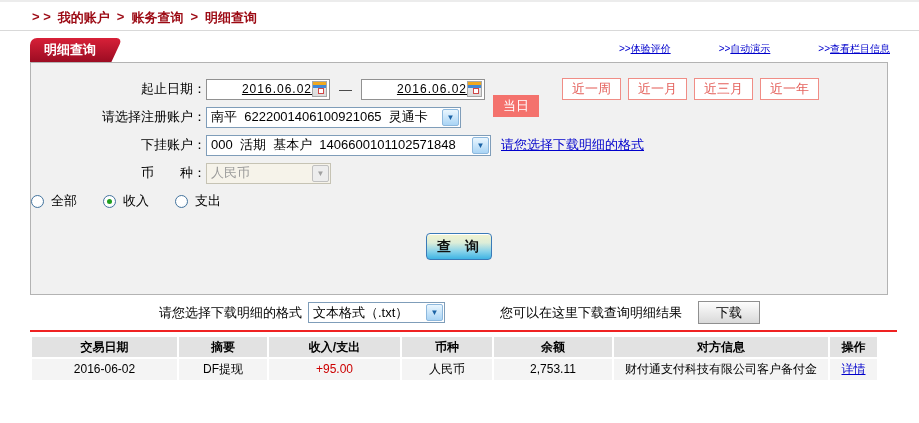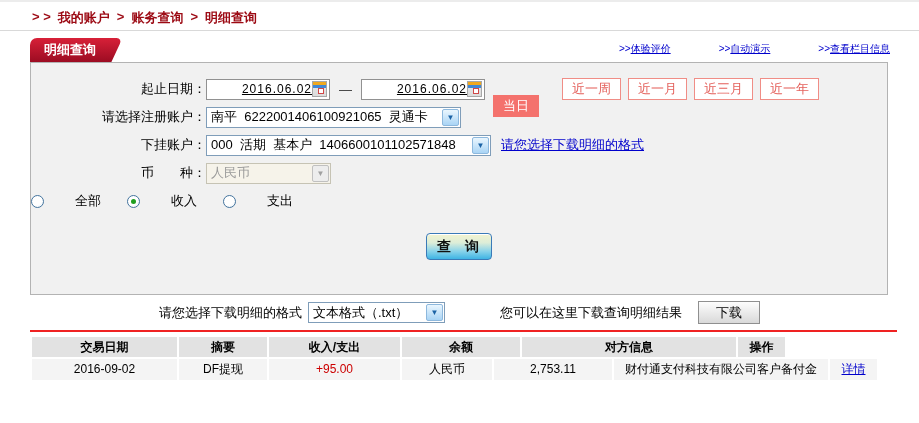--- a/index.html
+++ b/index.html
@@ -54,21 +54,21 @@
     background:linear-gradient(180deg,#eaf6fe,#a9d4f5); }
   .w-register { width:255px; }
   .w-sub { width:285px; }
   .w-currency { width:125px; }
   .select.disabled { background:#f6f3ea; border-color:#c6c3b4; cursor:default; }
   .select.disabled .val { color:#9a9a9a; }
   .select.disabled .arrow { background:#ededed; border-color:#c0c0c0; color:#a0a0a0; }
 
   .snap-link { margin-left:10px; color:#0000cc; text-decoration:underline; font-size:13px; cursor:pointer; }
 
-  .radio-pair { display:flex; align-items:center; margin-right:26px; cursor:pointer;gap:24px; }
+  .radio-pair { display:flex; align-items:center; margin-right:26px; cursor:pointer; }
   .radio { width:13px; height:13px; border-radius:50%; border:1px solid #44749e;
     background:radial-gradient(circle at 35% 30%, #fff 55%, #e5eef5); position:relative; }
   .radio.checked::after { content:""; position:absolute; top:3px; left:3px; width:5px; height:5px;
     border-radius:50%; background:#1f9e1f; }
   .radio-label { margin-left:7px; }
 
   .query-row { display:flex; justify-content:center; margin-top:21px; }
   .query-btn { width:66px; height:27px; border:1px solid #3a7ab8; border-radius:4px;
     font-size:14px; font-weight:bold; color:#111; letter-spacing:2px; cursor:pointer; white-space:pre;
     background:linear-gradient(180deg,#f2f3cf 0%,#ddedd8 35%,#86d2ea 70%,#3fb4e4 100%);
@@ -196,26 +196,27 @@
     <button class="dl-btn">下载</button>
   </div>
 
   <div class="red-line"></div>
 
   <div class="table">
     <div class="thead">
       <div class="th c0">交易日期</div>
       <div class="th c1">摘要</div>
       <div class="th c2">收入/支出</div>
+      <div class="th c3">币种</div>
       <div class="th c4">余额</div>
       <div class="th c5">对方信息</div>
       <div class="th c6">操作</div>
     </div>
     <div class="trow">
-      <div class="td c0">2016-09-02</div>
+      <div class="td c0">2016-06-02</div>
       <div class="td c1">DF提现</div>
       <div class="td c2 amount-pos">+95.00</div>
       <div class="td c3">人民币</div>
       <div class="td c4">2,753.11</div>
       <div class="td c5">财付通支付科技有限公司客户备付金</div>
       <div class="td c6"><a class="detail-link">详情</a></div>
     </div>
   </div>
 </div>
 

